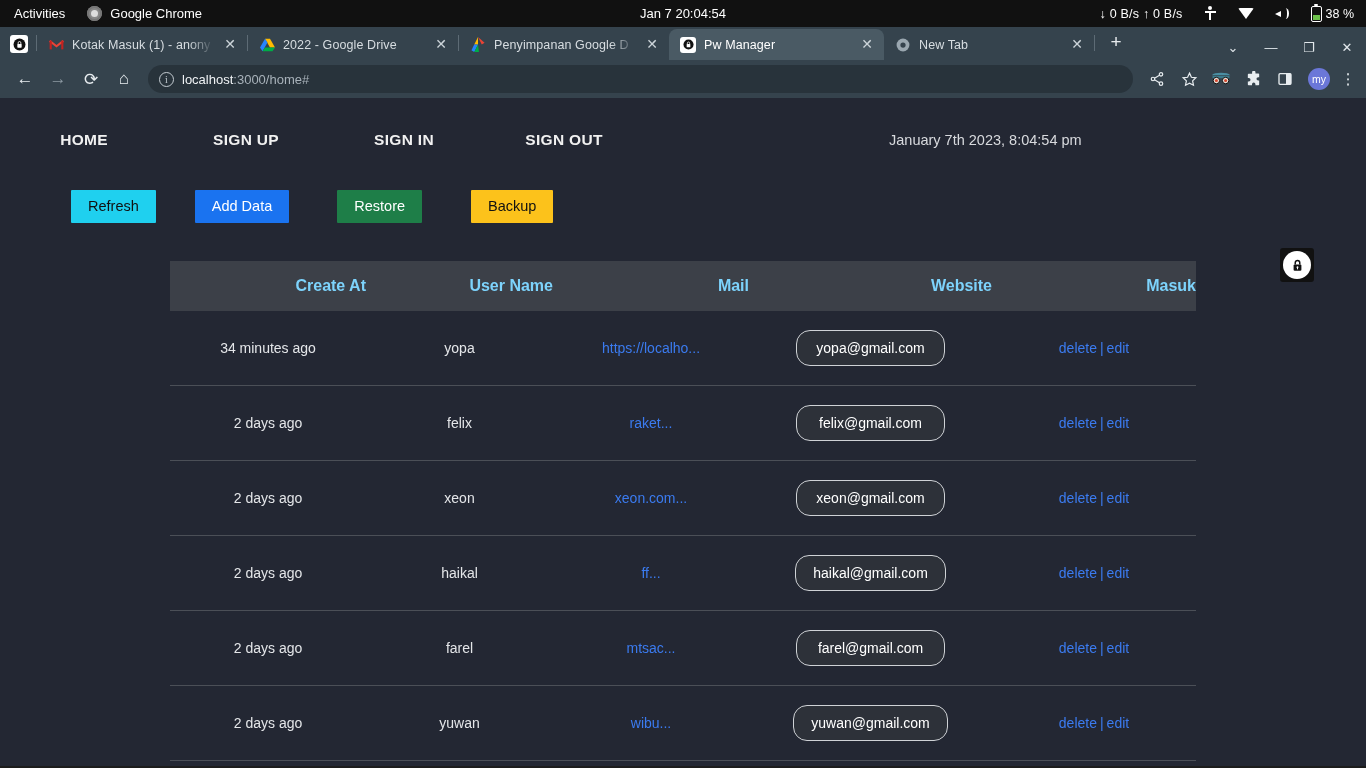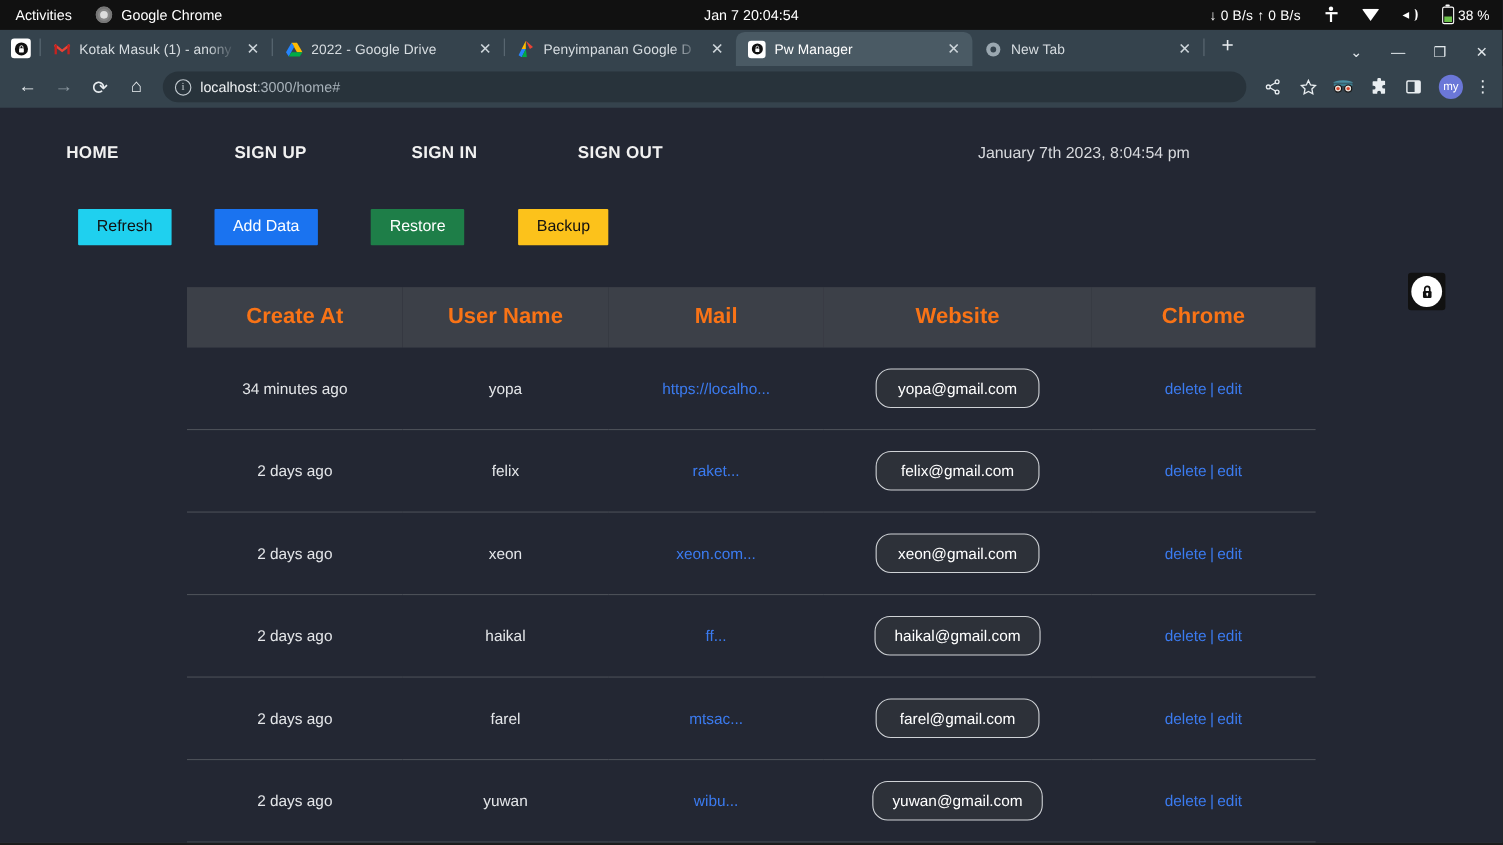--- a/index.html
+++ b/index.html
@@ -216,22 +216,22 @@
   .btn-refresh { background: #1fd0ef; color: #111; }
   .btn-add     { background: #1a73f0; color: #fff; margin-left: 39px; text-align: center; }
   .btn-restore { background: #1e7e48; color: #fff; margin-left: 48px; }
   .btn-backup  { background: #fcc21b; color: #111; margin-left: 49px; }
 
   
   .tablewrap { margin: 38px 0 0 170px; width: 1026px; }
   table { width: 100%; border-collapse: collapse; }
   thead tr { background: #3c4048; }
   thead th {
-    color: #f97316; font-size: 20px; font-weight: bold;
-    padding: 16px 0; text-align: center;
+    color: #7dd3fc; font-size: 16px; font-weight: bold;
+    padding: 16px 0; text-align: right;
   }
   tbody tr { border-bottom: 1px solid #4b4f57; }
   tbody td {
     padding: 19px 0; text-align: center; color: #e4e6e9; font-size: 14px;
   }
   .col-created { width: 196px; }
   .col-user    { width: 187px; }
   .col-mail    { width: 196px; }
   .col-site    { width: 243px; }
   .col-action  { width: 204px; }
@@ -440,21 +440,21 @@
     </div>
 
     <div class="tablewrap">
       <table>
         <thead>
           <tr>
             <th class="col-created">Create At</th>
             <th class="col-user">User Name</th>
             <th class="col-mail">Mail</th>
             <th class="col-site">Website</th>
-            <th class="col-action">Chrome</th>
+            <th class="col-action">Masuk</th>
           </tr>
         </thead>
         <tbody>
           <tr>
             <td class="col-created">34 minutes ago</td>
             <td class="col-user">yopa</td>
             <td class="col-mail"><a class="link" href="#">https://localho...</a></td>
             <td class="col-site"><span class="sitebtn">yopa@gmail.com</span></td>
             <td class="col-action"><a class="link" href="#">delete</a><span class="actsep">|</span><a class="link" href="#">edit</a></td>
           </tr>

